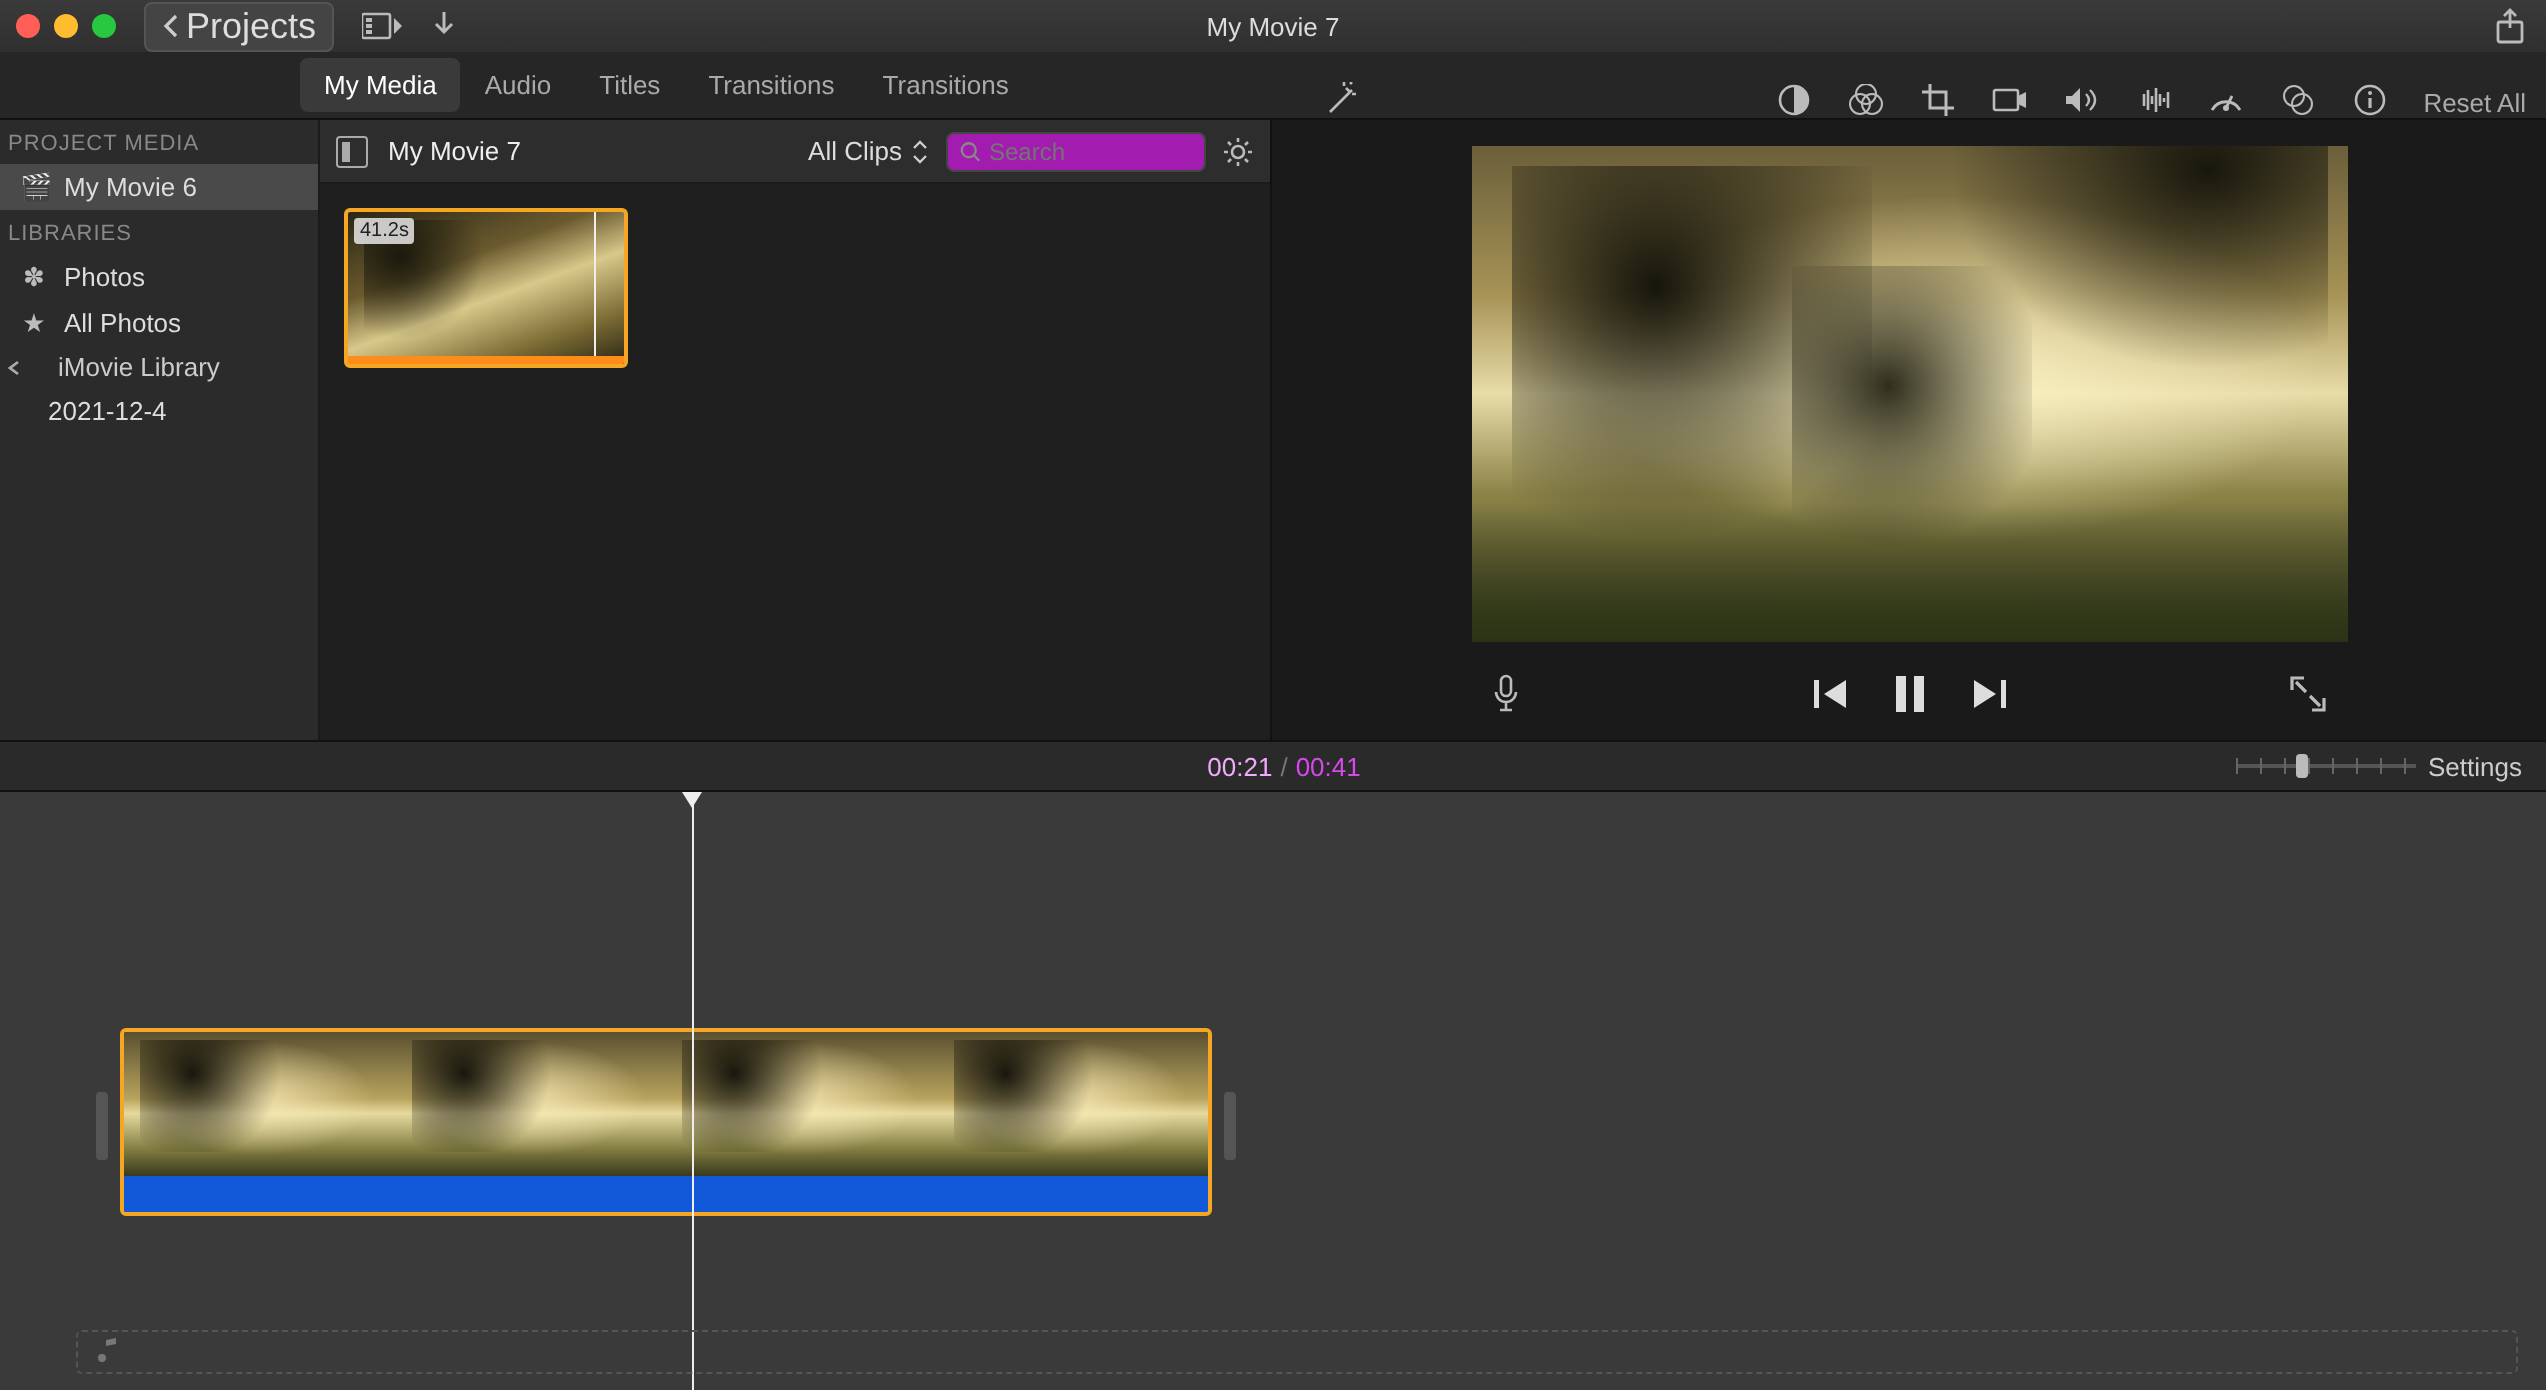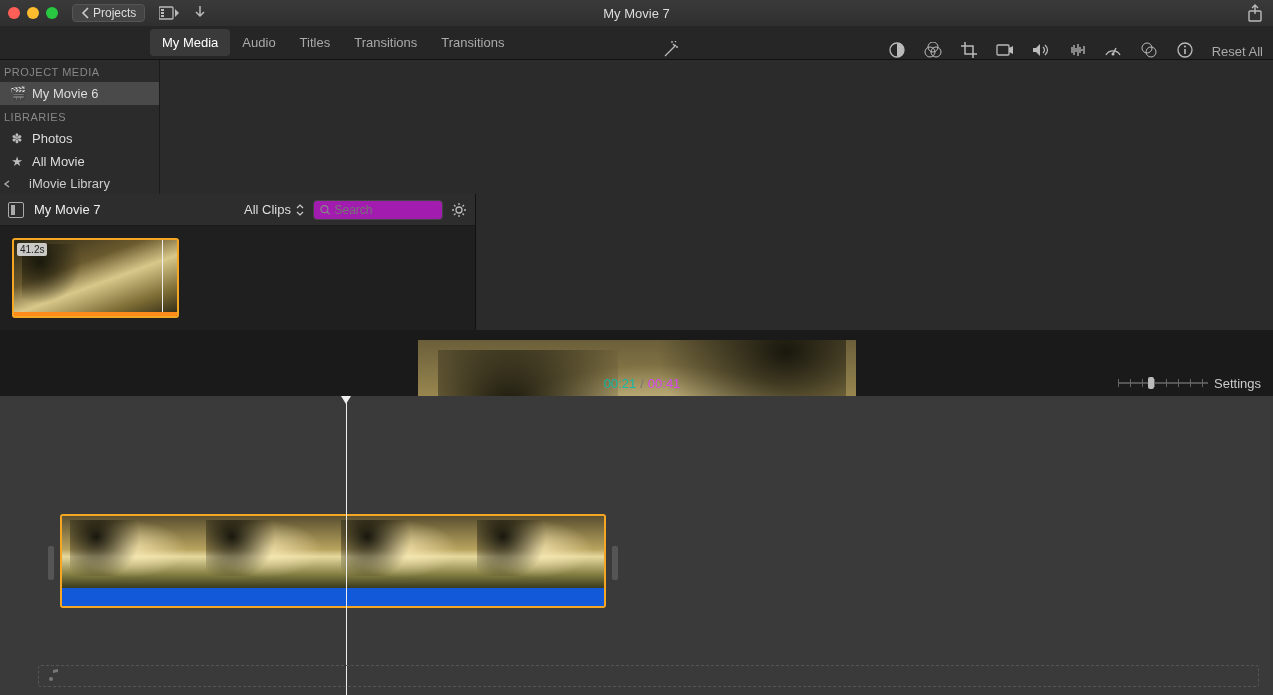--- a/index.html
+++ b/index.html
@@ -3,60 +3,60 @@
 <meta charset="utf-8">
 <style>
 * { box-sizing: border-box; margin: 0; padding: 0; font-family: -apple-system, "Helvetica Neue", Arial, sans-serif; }
 html, body { width: 1273px; height: 695px; background: #2b2b2b; color: #ccc; overflow: hidden; }
 
 
 .titlebar { height: 26px; background: linear-gradient(#3a3a3a,#2f2f2f); display: flex; align-items: center; padding: 0 8px; font-size: 13px; position: relative; }
 .traffic { display: flex; gap: 7px; margin-right: 14px; }
 .traffic span { width: 12px; height: 12px; border-radius: 50%; display: block; }
 .dot-red { background:#ff5f57;} .dot-yellow{background:#febc2e;} .dot-green{background:#28c840;}
-.back-btn { display:flex; align-items:center; background:#444; border:1px solid #555; border-radius:4px; padding:1px 8px; color:#ddd; font-size:12px; cursor:default;}
+.back-btn { display:flex; align-items:center; background:#444; border:1px solid #555; border-radius:4px; padding:1px 8px; color:#ddd; font-size:18px; cursor:default;}
 .back-btn svg { margin-right:2px;}
 .tb-icon { margin-left:14px; color:#bbb; display:flex; align-items:center;}
 .title-center { position:absolute; left:50%; transform:translateX(-50%); color:#ddd; font-size:13px;}
 .share-icn { position:absolute; right:10px; color:#bbb;}
 
 
 .tabstrip { height:34px; background:#262626; display:flex; align-items:flex-end; border-bottom:1px solid #111;gap:12px;}
 .tabstrip-left { width:636px; display:flex; padding-left:150px; height:100%; align-items:center; }
 .tabstrip-right { flex:1; display:flex; align-items:flex-end; padding:0 10px; }
 .tab { padding:6px 12px; color:#aaa; font-size:13px; border-radius:4px; }
 .tab.active { background:#3a3a3a; color:#fff; }
 .tool-icons { display:flex; gap:18px; margin-left:auto; align-items:center; }
 .tool-icons .ic { color:#bbb; width:18px; height:18px; display:flex; align-items:center; justify-content:center;}
 .reset-all { margin-left:18px; color:#aaa; font-size:13px;}
 .wand { color:#bbb; margin-left:4px;}
 
 
-.main { display:flex; height:310px;flex-direction:column; }
+.main { display:flex; height:310px; }
 .left-col { width:160px; background:#2b2b2b; border-right:1px solid #1b1b1b; display:flex; flex-direction:column; font-size:13px;}
 .section-label { font-size:11px; letter-spacing:0.5px; color:#888; padding:6px 6px 4px 4px;}
 .sidebar-item { display:flex; align-items:center; gap:8px; padding:4px 6px 4px 10px; color:#ddd;}
 .sidebar-item.selected { background:#4a4a4a;}
 .sidebar-item .glyph { width:14px; text-align:center; color:#bbb;}
 .sidebar-sub { padding-left:24px;}
 .disclosure { display:flex; align-items:center; gap:17px; padding:3px 4px 3px 2px;}
 .disclosure svg { transform:rotate(90deg);}
 
 .middle-col { width:476px; background:#1f1f1f; display:flex; flex-direction:column; border-right:1px solid #111;}
 .browser-bar { height:32px; background:#2d2d2d; display:flex; align-items:center; gap:8px; padding:0 8px; font-size:13px; border-bottom:1px solid #1a1a1a;}
 .proj-title { color:#eee; flex:0 0 auto; margin-left:2px;}
 .clips-dd { margin-left:auto; color:#ddd; display:flex; align-items:center; gap:4px;}
 .search-wrap { display:flex; align-items:center; background:#a21caf; border:1px solid #444; border-radius:4px; padding:2px 6px; gap:4px; width:130px;}
 .search-wrap input { background:transparent; border:none; outline:none; color:#ccc; font-size:12px; width:100%;}
 .gear { color:#bbb;}
 .sq-icon { width:16px;height:16px;border:1.5px solid #aaa;border-radius:2px;position:relative;}
 .sq-icon::after{content:"";position:absolute;left:2px;top:2px;bottom:2px;width:4px;background:#aaa;}
 
 .clip-area { flex:1; padding:12px; position:relative;}
-.clip-thumb { width:167px; height:80px; border:2px solid #f5a623; border-radius:3px; position:relative; overflow:hidden; background:linear-gradient(160deg,#2a2615 0%,#6b5a2e 35%,#d8c88a 55%,#7a6a33 80%,#2a2615 100%);}
+.clip-thumb { width:142px; height:80px; border:2px solid #f5a623; border-radius:3px; position:relative; overflow:hidden; background:linear-gradient(160deg,#2a2615 0%,#6b5a2e 35%,#d8c88a 55%,#7a6a33 80%,#2a2615 100%);}
 .clip-thumb .tree { position:absolute; left:8px; top:4px; width:60px; height:60px; background:radial-gradient(circle at 30% 30%, rgba(20,20,10,0.9), rgba(20,20,10,0) 70%);}
 .clip-thumb .dur { position:absolute; top:3px; left:3px; background:rgba(230,230,230,0.85); color:#222; font-size:10px; padding:1px 3px; border-radius:2px;}
 .clip-thumb .bar { position:absolute; bottom:0; left:0; right:0; height:4px; background:#ff8c1a;}
 .clip-thumb .marker { position:absolute; top:0; bottom:0; right:14px; width:1px; background:#eee;}
 
 .right-col { flex:1; background:#1a1a1a; display:flex; flex-direction:column;}
 .viewer { flex:1; display:flex; align-items:center; justify-content:center; padding:10px 40px 0 40px;}
 .viewer-img { width:438px; height:248px; background:
   radial-gradient(ellipse 60% 50% at 55% 45%, rgba(255,245,200,0.85), rgba(255,245,200,0) 70%),
   linear-gradient(180deg,#6b5f3a 0%,#a79356 30%,#e8dca8 50%,#8c8348 70%,#3e4020 100%);
@@ -66,21 +66,21 @@
 .viewer-img .branch{position:absolute;right:10px;top:0;width:200px;height:120px;background:radial-gradient(ellipse at 70% 10%, rgba(15,15,8,0.9), rgba(15,15,8,0) 65%);}
 .viewer-img .grass{position:absolute;left:0;right:0;bottom:0;height:70px;background:linear-gradient(180deg, rgba(60,70,30,0) 0%, rgba(40,50,20,0.9) 100%);}
 
 .transport { height:46px; display:flex; align-items:center; justify-content:center; gap:22px; position:relative;}
 .transport .mic { position:absolute; left:110px; color:#bbb;}
 .transport .fs { position:absolute; right:110px; color:#bbb;}
 .tbtn { color:#ddd; display:flex; align-items:center; justify-content:center;}
 
 
 .tl-header { height:26px; background:#2a2a2a; display:flex; align-items:center; padding:0 12px; font-size:13px; border-top:1px solid #111; border-bottom:1px solid #111;}
-.tc-current{color:#14b8a6;margin-left:11px;} .tc-sep{color:#777; margin:0 4px;} .tc-total{color:#d946ef;}
+.tc-current{color:#f0abfc;margin-left:11px;} .tc-sep{color:#777; margin:0 4px;} .tc-total{color:#d946ef;}
 .tl-header .center { position:absolute; left:50%; transform:translateX(-50%); display:flex;}
 .tl-header-wrap{position:relative; width:100%; display:flex; align-items:center;}
 .zoom-slider{ margin-left:auto; width:90px; height:14px; position:relative;}
 .zoom-slider .track{position:absolute;left:0;right:0;top:6px;height:2px;background:#555;}
 .zoom-slider .tick{position:absolute;top:3px;width:1px;height:8px;background:#666;}
 .zoom-slider .knob{position:absolute;top:1px;width:6px;height:12px;background:#bbb;border-radius:2px;}
 .settings-link{margin-left:6px;color:#ccc;}
 
 
 .timeline { flex:1; background:#3a3a3a; position:relative; height:calc(695px - 26px - 34px - 310px - 26px);}
@@ -221,27 +221,30 @@
       <span class="glyph">🎬</span>
       <span>My Movie 6</span>
     </div>
     <div class="section-label">LIBRARIES</div>
     <div class="sidebar-item">
       <span class="glyph">✽</span>
       <span>Photos</span>
     </div>
     <div class="sidebar-item">
       <span class="glyph">★</span>
-      <span>All Movie</span>
+      <span>All Photos</span>
     </div>
     <div class="disclosure">
       <svg width="10" height="10" viewBox="0 0 10 10">
           <path d="M2 3 L5 7 L8 3" stroke="#aaa" stroke-width="1.4" fill="none"></path>
         </svg>
       <span>iMovie Library</span>
+    </div>
+    <div class="sidebar-item sidebar-sub">
+      <span>2021-12-4</span>
     </div>
   </div>
 
   <div class="middle-col">
     <div class="browser-bar">
       <div class="sq-icon"></div>
       <div class="proj-title">My Movie 7</div>
       <div class="clips-dd">
         <span>All Clips</span>
         <svg width="10" height="12" viewBox="0 0 10 12">

